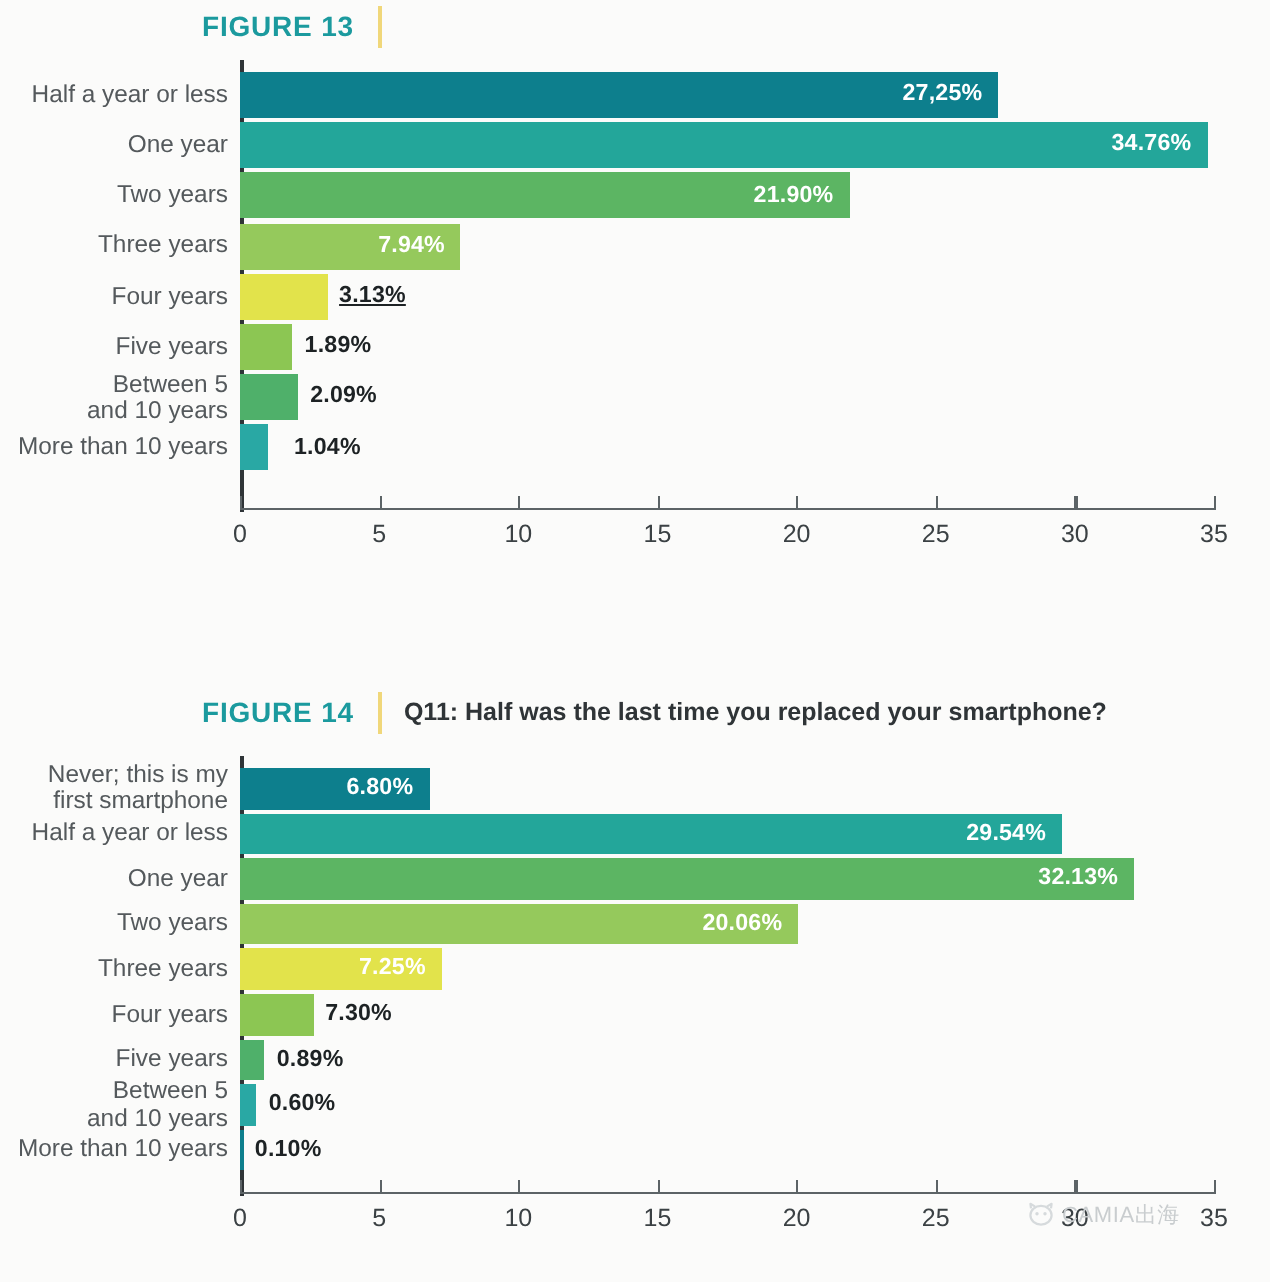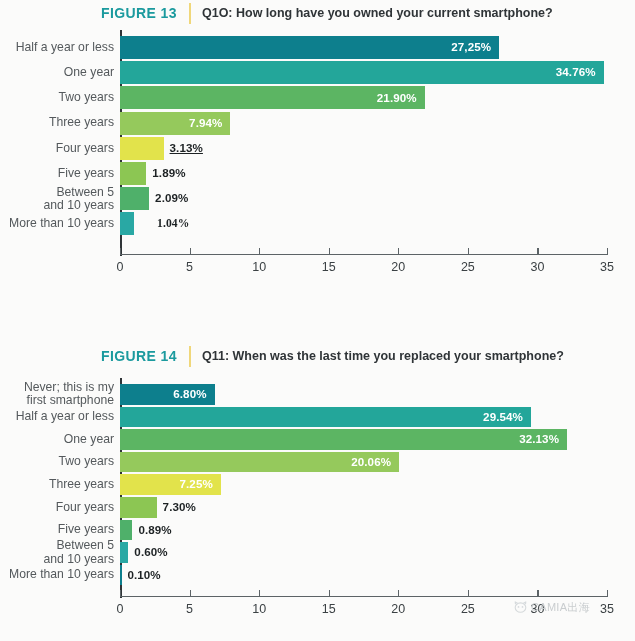--- a/index.html
+++ b/index.html
@@ -106,21 +106,20 @@
   .wm-logo { display: block; }
 </style>
 </head>
 <body>
 
 <div class="page">
 
   <div class="fig-header" style="left:101px; top:2px;">
     <span class="fig-tag">FIGURE 13</span>
     <span class="fig-sep"></span>
-    <span class="fig-title">Q1O: How long have you owned your current smartphone?</span>
   </div>
 
   <div class="chart" id="chart0" style="left:0px; top:30px; width:635px; height:270px;">
     <div class="plot" id="plot0">
         <div class="axis-y" style="left: 120px; top: 0px; height: 226px;"></div>
         <div class="row" style="top: 6px; height: 23px; width: 635px;">
           <div class="cat-label" style="right: 521px; width: 170px; top: 4.9px;">Half a year or less</div>
           <div class="bar" style="left: 120px; width: 379.164px; background: rgb(13, 127, 141);"></div>
           <div class="val inside" style="top: 4.3px; left: 491.164px; transform: translateX(-100%);">27,25%</div>
         </div>
@@ -151,21 +150,21 @@
         </div>
         <div class="row" style="top: 157.2px; height: 23px; width: 635px;">
           <div class="cat-label" style="right: 521px; width: 170px; top: -1.7px;">Between 5
 and 10 years</div>
           <div class="bar" style="left: 120px; width: 29.0809px; background: rgb(79, 176, 106);"></div>
           <div class="val outside" style="top: 4.3px; left: 155.081px;">2.09%</div>
         </div>
         <div class="row" style="top: 182.4px; height: 23px; width: 635px;">
           <div class="cat-label" style="right: 521px; width: 170px; top: 4.9px;">More than 10 years</div>
           <div class="bar" style="left: 120px; width: 14.4709px; background: rgb(41, 168, 164);"></div>
-          <div class="val outside" style="top: 4.3px; left: 157px; font-family: Liberation Serif, serif;">1.04%</div>
+          <div class="val outside" style="top: 4.3px; left: 147px;">1.04%</div>
         </div>
         <div class="axis-x" style="left: 120px; top: 224px; width: 488px;"></div>
         <div class="tick" style="left: 120px; top: 218px;"></div>
         <div class="tick-label" style="left: 120px; top: 230px;">0</div>
         <div class="tick" style="left: 189.571px; top: 218px;"></div>
         <div class="tick-label" style="left: 189.571px; top: 230px;">5</div>
         <div class="tick" style="left: 259.143px; top: 218px;"></div>
         <div class="tick-label" style="left: 259.143px; top: 230px;">10</div>
         <div class="tick" style="left: 328.714px; top: 218px;"></div>
         <div class="tick-label" style="left: 328.714px; top: 230px;">15</div>
@@ -176,21 +175,21 @@
         <div class="tick" style="left: 537.429px; top: 218px;"></div>
         <div class="tick-label" style="left: 537.429px; top: 230px;">30</div>
         <div class="tick" style="left: 607px; top: 218px;"></div>
         <div class="tick-label" style="left: 607px; top: 230px;">35</div>
       </div>
   </div>
 
   <div class="fig-header" style="left:101px; top:345px;">
     <span class="fig-tag">FIGURE 14</span>
     <span class="fig-sep"></span>
-    <span class="fig-title">Q11: When was the last time you replaced your smartphone?</span>
+    <span class="fig-title">Q11: Half was the last time you replaced your smartphone?</span>
   </div>
 
   <div class="chart" id="chart1" style="left:0px; top:378px; width:635px; height:263px;">
     <div class="plot" id="plot1">
         <div class="axis-y" style="left: 120px; top: 0px; height: 220px;"></div>
         <div class="row" style="top: 6px; height: 20.6px; width: 635px;">
           <div class="cat-label" style="right: 521px; width: 170px; top: -2.9px;">Never; this is my
 first smartphone</div>
           <div class="bar" style="left: 120px; width: 94.6171px; background: rgb(13, 127, 141);"></div>
           <div class="val inside" style="top: 3.1px; left: 206.617px; transform: translateX(-100%);">6.80%</div>

